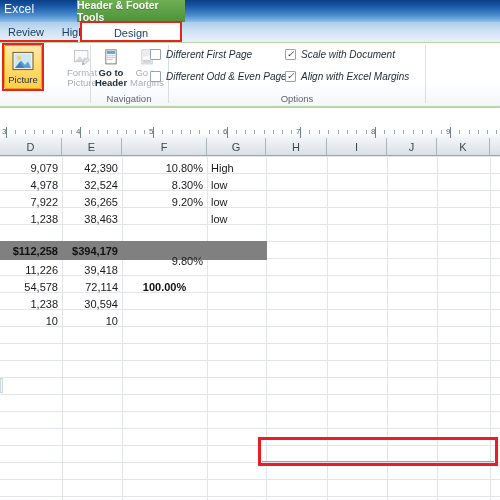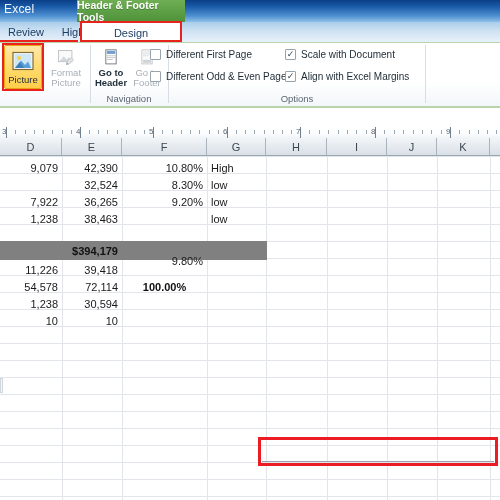--- a/index.html
+++ b/index.html
@@ -82,30 +82,30 @@
   .btn-picture {
     left: 4px; top: 45px; width: 38px; height: 44px;
     background: linear-gradient(to bottom,#ffe9a8 0%, #ffd96b 55%, #ffcf4a 100%);
     border: 1px solid #e8a317; border-radius: 2px;
     padding-top: 3px;
   }
   .redbox-picture {
     position: absolute; left: 2px; top: 43px; width: 42px; height: 48px;
     border: 2px solid #e8221c; z-index: 11; pointer-events: none;
   }
-  .btn-formatpic { left: 46px; top: 45px; width: 40px; height: 44px; padding-top: 3px; }
+  .btn-formatpic { left: 62px; top: 45px; width: 40px; height: 44px; padding-top: 3px; }
   .btn-gotoheader { left: 94px; top: 45px; width: 34px; height: 44px; padding-top: 3px; font-weight: bold; }
   .btn-gotofooter { left: 130px; top: 45px; width: 34px; height: 44px; padding-top: 3px; }
 
   .ico { width: 24px; height: 24px; margin-bottom: 2px; }
 
   
   .opt {
     position: absolute; display: flex; align-items: flex-start; gap: 5px;
-    font-size: 10px; color: #1d2a35; white-space: nowrap;
+    font-size: 10px; color: #1d2a35; white-space: nowrap; font-style: italic;
   }
   .cbx {
     width: 11px; height: 11px; background: #ffffff;
     border: 1px solid #97a3ad; border-radius: 1px;
     display: flex; align-items: center; justify-content: center;
     font-size: 9px; color: #36454f; line-height: 1;
   }
 
   
   .rulerwrap {
@@ -220,21 +220,21 @@
 
   <div class="btn-big btn-gotofooter disabled">
     <svg class="ico" viewBox="0 0 24 24">
       <rect x="5" y="2.5" width="14" height="19" fill="#fafafa" stroke="#c2c6ca" stroke-width="1.2"></rect>
       <rect x="6.5" y="5" width="11" height="1.1" fill="#d8dbde"></rect>
       <rect x="6.5" y="7.5" width="11" height="1.1" fill="#d8dbde"></rect>
       <rect x="6.5" y="10" width="8" height="1.1" fill="#d8dbde"></rect>
       <rect x="6.5" y="16" width="11" height="4" fill="#cfd4d9"></rect>
     </svg>
     <span>Go to</span>
-    <span>Footer</span>
+    <span>Margins</span>
   </div>
 
   <div class="group-sep" style="left:90px;"></div>
   <div class="group-sep" style="left:168px;"></div>
   <div class="group-sep" style="left:425px;"></div>
 
   <div class="group-label" style="left:94px; width:70px;">Navigation</div>
   <div class="group-label" style="left:172px; width:250px;">Options</div>
 
   <div class="opt" style="left:150px; top:49px;">
@@ -362,38 +362,40 @@
       <div class="hline" style="top: 272px;"></div>
       <div class="hline" style="top: 289px;"></div>
       <div class="hline" style="top: 306px;"></div>
       <div class="hline" style="top: 323px;"></div>
       <div class="hline" style="top: 340px;"></div>
       <div class="totalrow" style="top: 85px; width: 267px;"></div>
       <div class="cell num" style="left: 0px; width: 62px; top: 3px;">9,079</div>
       <div class="cell num" style="left: 62px; width: 60px; top: 3px;">42,390</div>
       <div class="cell num" style="left: 122px; width: 85px; top: 3px;">10.80%</div>
       <div class="cell txt" style="left: 207px; width: 59px; top: 3px;">High</div>
+      <div class="cell num" style="left: 0px; width: 62px; top: 20px;">4,978</div>
       <div class="cell num" style="left: 62px; width: 60px; top: 20px; text-align: center;">32,524</div>
       <div class="cell num" style="left: 122px; width: 85px; top: 20px;">8.30%</div>
       <div class="cell txt" style="left: 207px; width: 59px; top: 20px;">low</div>
       <div class="cell num" style="left: 0px; width: 62px; top: 37px;">7,922</div>
       <div class="cell num" style="left: 62px; width: 60px; top: 37px;">36,265</div>
       <div class="cell num" style="left: 122px; width: 85px; top: 37px;">9.20%</div>
       <div class="cell txt" style="left: 207px; width: 59px; top: 37px;">low</div>
       <div class="cell num" style="left: 0px; width: 62px; top: 54px;">1,238</div>
       <div class="cell num" style="left: 62px; width: 60px; top: 54px;">38,463</div>
       <div class="cell num" style="left: 122px; width: 85px; top: 54px; margin-top: 42px;">9.80%</div>
       <div class="cell txt" style="left: 207px; width: 59px; top: 54px;">low</div>
       <div class="cell num" style="left: 0px; width: 62px; top: 105px;">11,226</div>
       <div class="cell num" style="left: 62px; width: 60px; top: 105px;">39,418</div>
       <div class="cell num" style="left: 0px; width: 62px; top: 122px;">54,578</div>
       <div class="cell num" style="left: 62px; width: 60px; top: 122px;">72,114</div>
       <div class="cell num" style="left: 0px; width: 62px; top: 139px;">1,238</div>
       <div class="cell num" style="left: 62px; width: 60px; top: 139px;">30,594</div>
       <div class="cell num" style="left: 0px; width: 62px; top: 156px;">10</div>
       <div class="cell num" style="left: 62px; width: 60px; top: 156px;">10</div>
+      <div class="cell num total" style="left: 0px; width: 62px; top: 86px;">$112,258</div>
       <div class="cell num total" style="left: 62px; width: 60px; top: 86px;">$394,179</div>
       <div class="cell ctr total" style="left: 122px; width: 85px; top: 86px;">100.00%</div>
       <div class="redbox-cell" style="left: 258px; top: 281px; width: 240px; height: 29px;"></div>
       <div style="position: absolute; left: 262px; top: 305px; width: 232px; height: 1px; background: rgb(154, 160, 166);"></div>
     </div>
 
 </div>
 
 </body></html>

